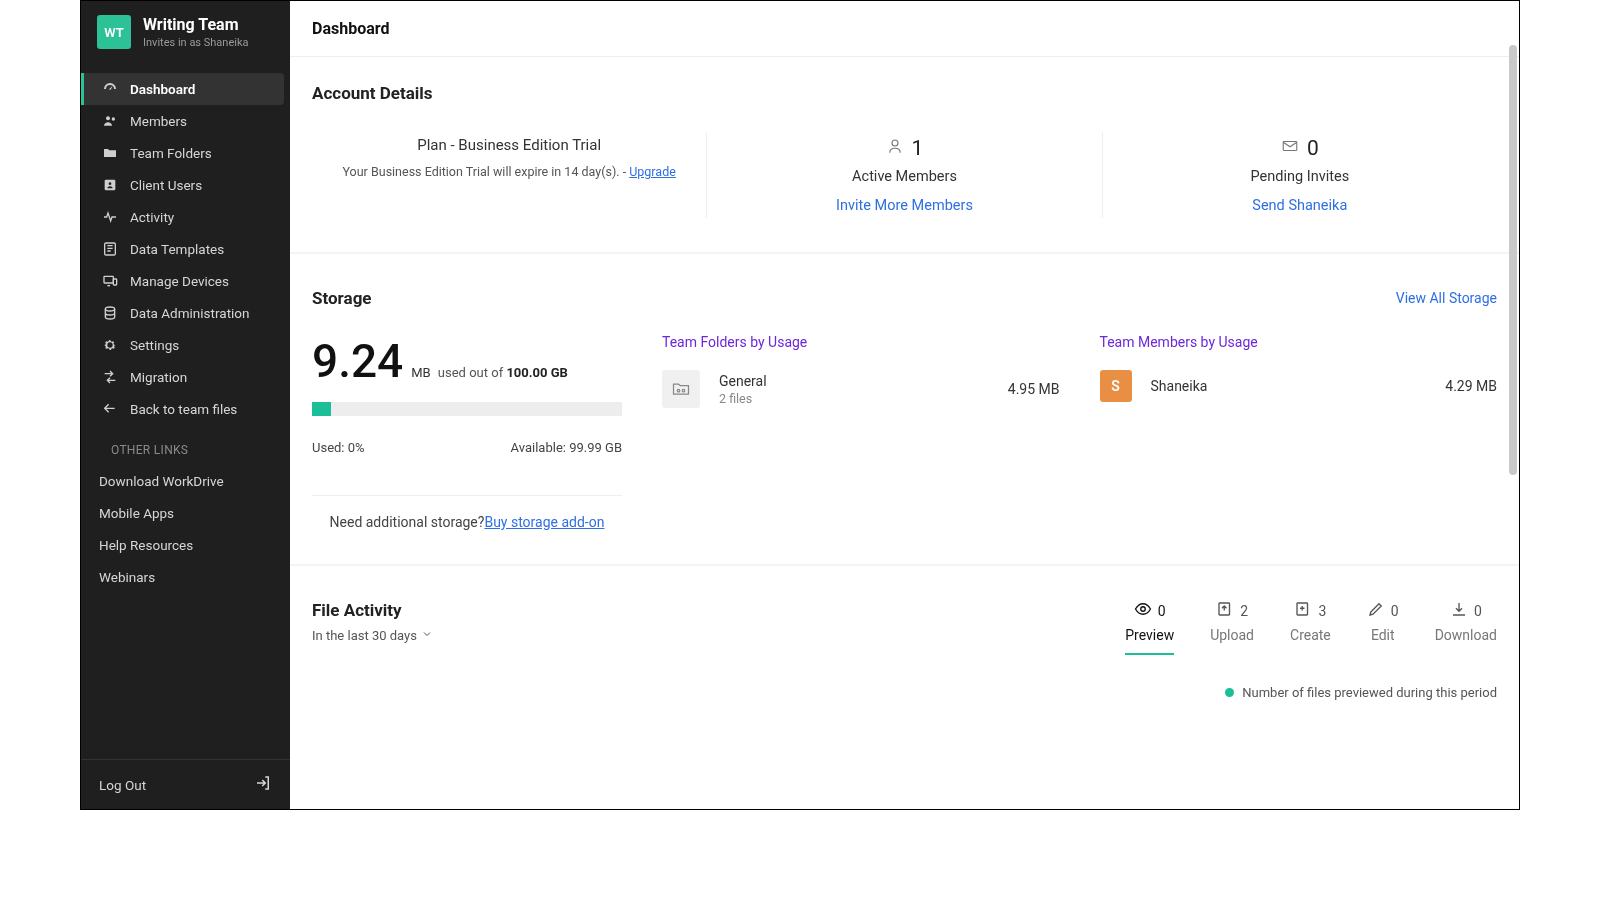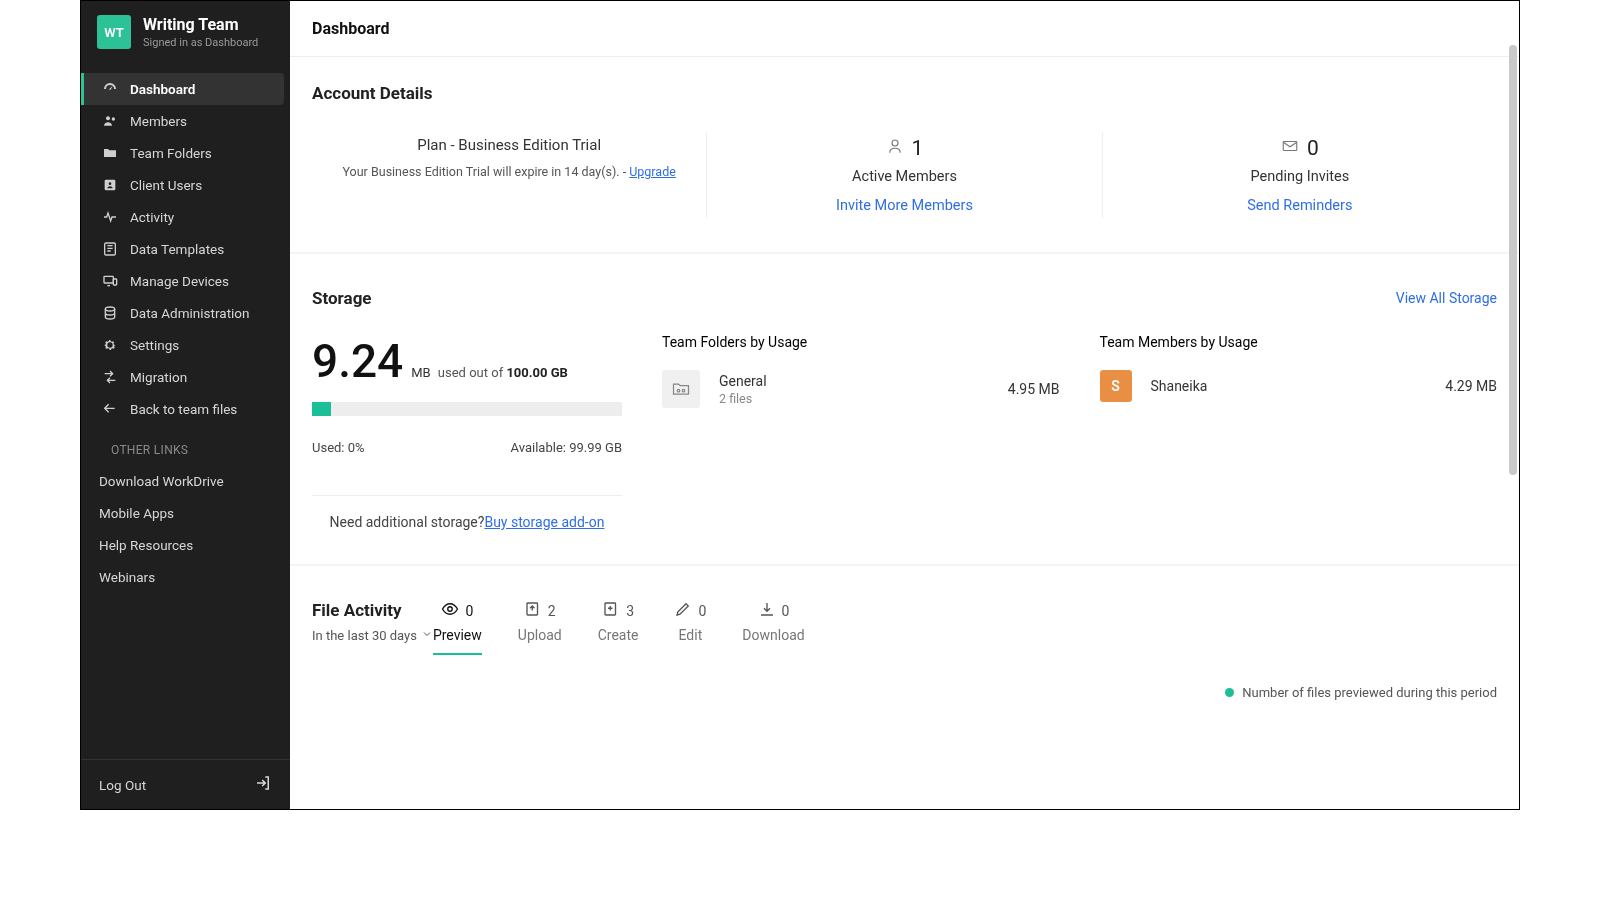--- a/index.html
+++ b/index.html
@@ -57,32 +57,32 @@
   .storage-box { flex: 0 0 310px; }
   .storage-num { font-size: 46px; font-weight: 500; color: #111; display: inline-block; }
   .storage-unit { font-size: 13px; color: #333; margin-left: 4px; }
   .storage-of { font-size: 13px; color: #555; }
   .storage-of strong { font-weight: 700; color: #222; }
   .bar { height: 14px; background: #ededed; margin-top: 14px; position: relative; }
   .bar-fill { position: absolute; left: 0; top: 0; bottom: 0; background: #1bbf97; }
   .bar-labels { display: flex; justify-content: space-between; font-size: 13px; color: #444; margin-top: 24px; }
   .storage-foot { border-top: 1px solid #eee; margin-top: 40px; padding-top: 18px; display: flex; justify-content: center; font-size: 14px; color: #444; }
   .usage-col { flex: 1; }
-  .usage-title { font-size: 14px; color: #000000; margin-bottom: 20px; }
+  .usage-title { font-size: 14px; color: #6d28d9; margin-bottom: 20px; }
   .usage-item { display: flex; align-items: center; gap: 19px; }
   .folder-icon { width: 38px; height: 38px; background: #f0f0f0; border-radius: 3px; display: flex; align-items: center; justify-content: center; color: #888; }
   .folder-icon svg { width: 20px; height: 20px; }
   .avatar { width: 32px; height: 32px; background: #e98f44; color: #fff; border-radius: 3px; display: flex; align-items: center; justify-content: center; font-weight: 600; font-size: 14px; }
   .usage-info { flex: 1; }
   .usage-name { font-size: 14px; color: #333; }
   .usage-sub { font-size: 12.5px; color: #888; margin-top: 2px; }
   .usage-size { font-size: 14px; color: #333; }
 
   
-  .fa-head { display: flex; align-items: flex-start; }
+  .fa-head { display: flex; justify-content: space-between; align-items: flex-start; }
   .fa-left .card-title { margin-bottom: 8px; }
   .fa-period { font-size: 13px; color: #555; display: flex; align-items: center; gap: 4px; cursor: pointer; }
   .fa-period svg { width: 12px; height: 12px; }
   .fa-tabs { display: flex; gap: 36px; }
   .fa-tab { text-align: center; cursor: pointer; }
   .fa-tab-top { display: flex; align-items: center; gap: 6px; font-size: 14px; color: #555; justify-content: center; }
   .fa-tab-top svg { width: 18px; height: 18px; }
   .fa-tab-label { font-size: 14px; color: #777; margin-top: 6px; }
   .fa-tab.active .fa-tab-top, .fa-tab.active .fa-tab-label { color: #111; }
   .fa-tab.active { border-bottom: 2px solid #1bbf97; padding-bottom: 10px; }
@@ -97,21 +97,21 @@
 </head>
 <body>
 
 <div class="app">
 
   <aside class="sidebar">
     <div class="brand">
       <div class="brand-badge">WT</div>
       <div class="brand-text">
         <div class="brand-title">Writing Team</div>
-        <div class="brand-sub">Signed in as Dashboard</div>
+        <div class="brand-sub">Invites in as Shaneika</div>
       </div>
     </div>
 
     <nav class="nav">
       <div class="nav-item active">
         <span class="nav-icon">
             <svg viewBox="0 0 24 24" fill="currentColor">
               <path d="M12 3a9 9 0 00-9 9h3a6 6 0 1112 0h3a9 9 0 00-9-9zm-1 9l5-5-3 6h-2z"></path>
             </svg>
           </span>
@@ -252,21 +252,21 @@
         </div>
         <div class="acct-col">
           <div class="big-number">
             <span><svg viewBox="0 0 24 24" fill="none" stroke="currentColor" stroke-width="1.5">
                   <rect x="3" y="6" width="18" height="12" rx="1"></rect>
                   <path d="M3 7l9 6 9-6"></path>
                 </svg></span>
             <span>0</span>
           </div>
           <div class="metric-label">Pending Invites</div>
-          <div class="metric-action"><span class="link">Send Reminders</span></div>
+          <div class="metric-action"><span class="link">Send Shaneika</span></div>
         </div>
       </div>
 
       <div class="divider"></div>
 
       <div class="section-head">
         <h2 class="card-title" style="margin-bottom:0">Storage</h2>
         <span class="link view-all">View All Storage</span>
       </div>
 

